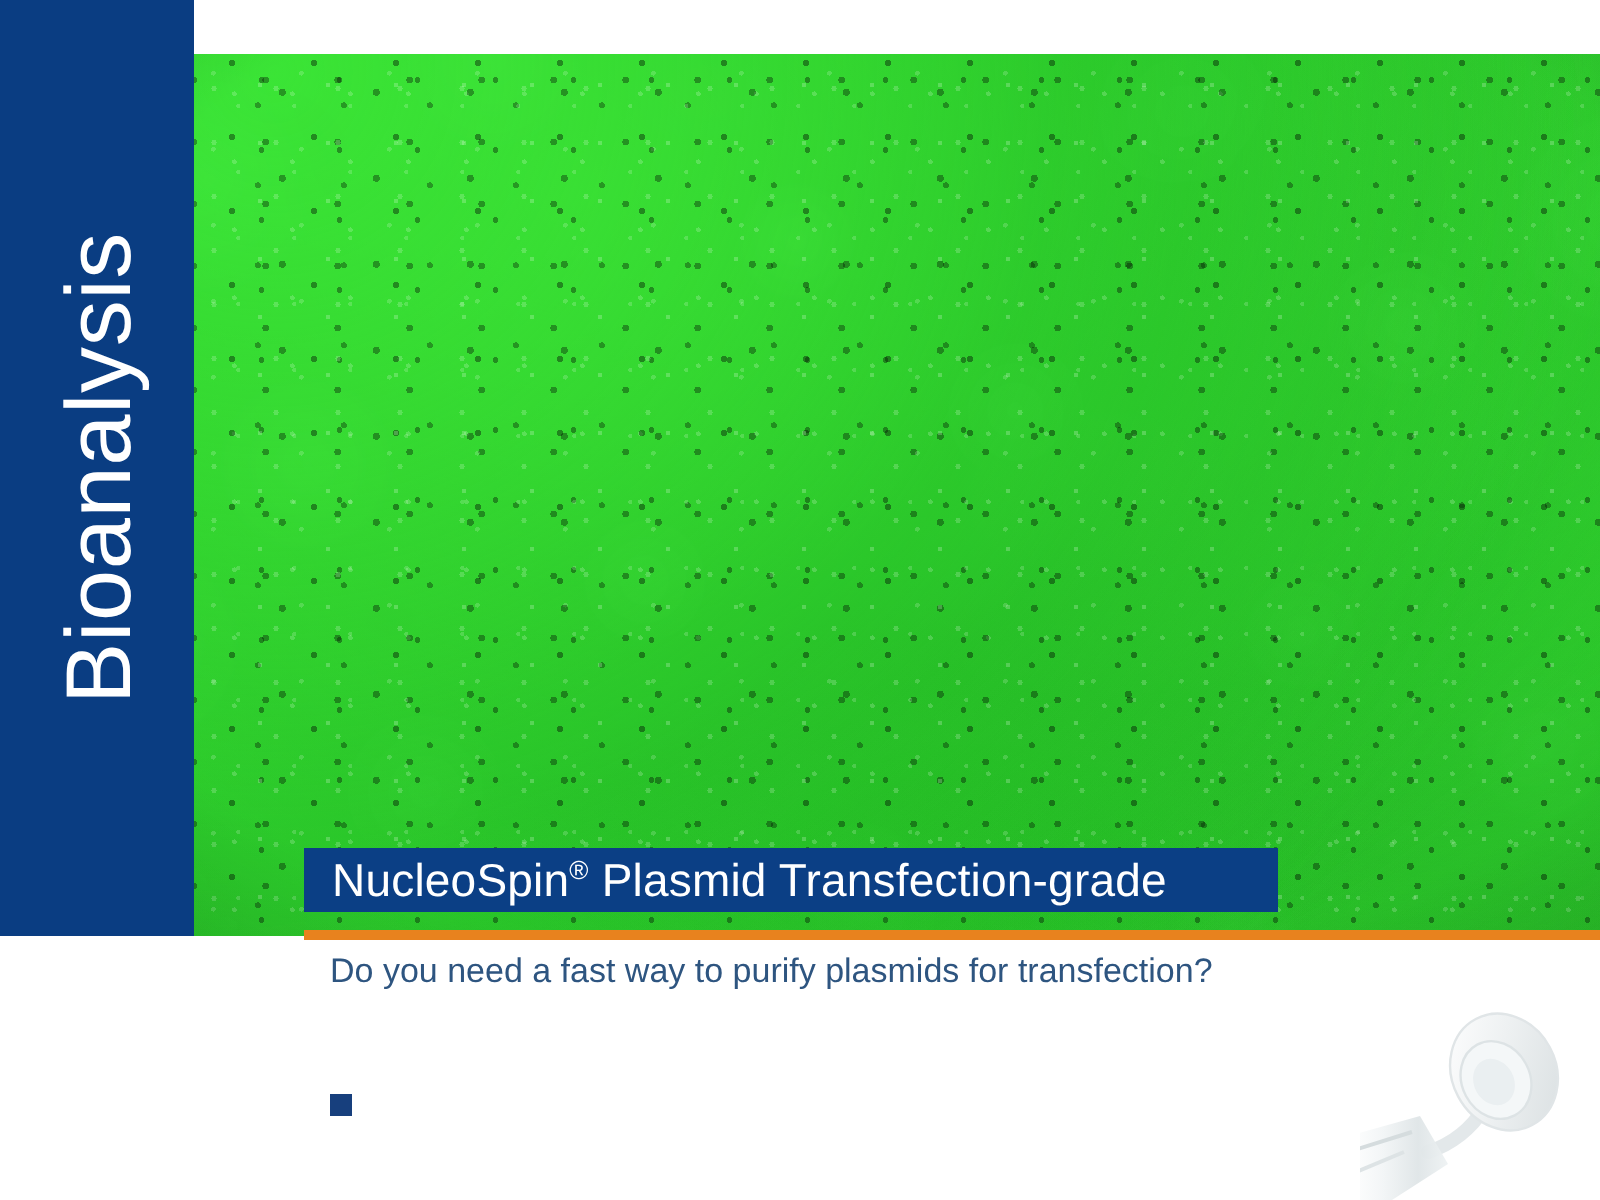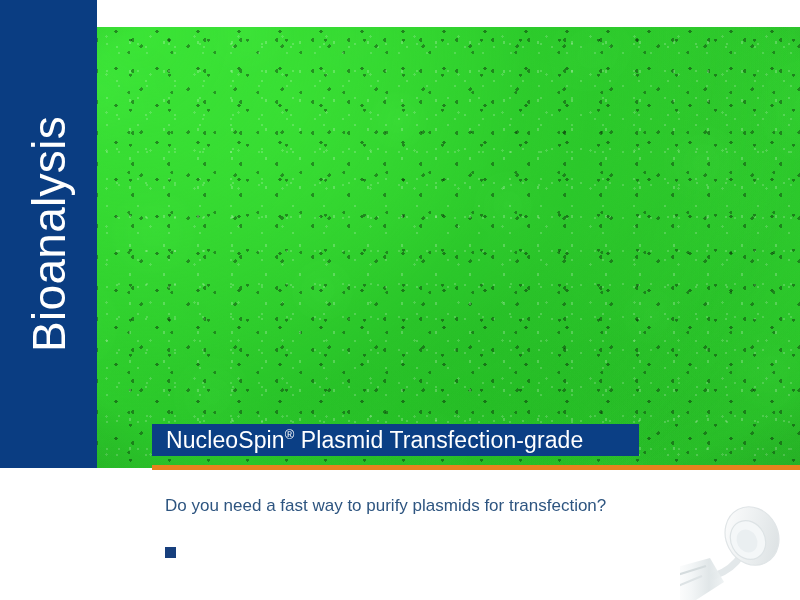--- a/index.html
+++ b/index.html
@@ -182,21 +182,21 @@
     width: 648px;
     height: 5px;
     background: #e8821e;
     z-index: 11;
   }
 
   
   #lead-question {
     position: absolute;
     left: 165px;
-    top: 496px;
+    top: 476px;
     color: #2e5580;
     font-size: 17px;
     font-weight: 400;
     white-space: nowrap;
     z-index: 8;
   }
   #bullet-list {
     position: absolute;
     left: 165px;
     top: 540px;

